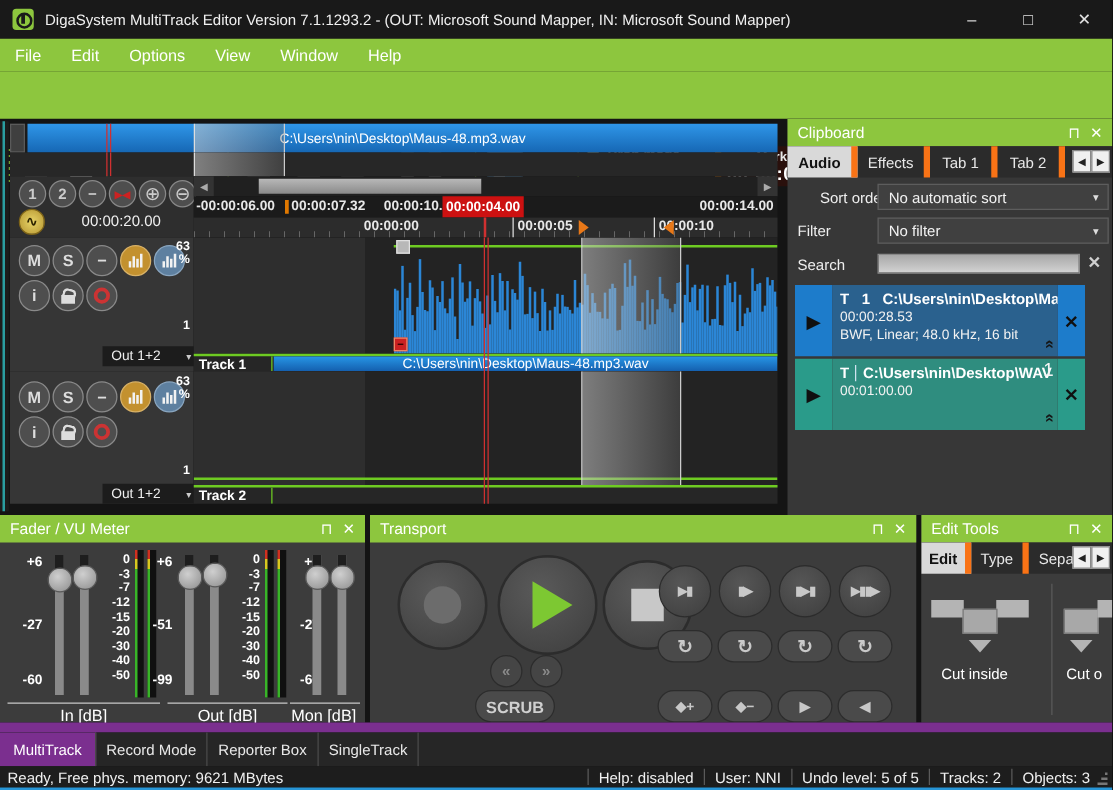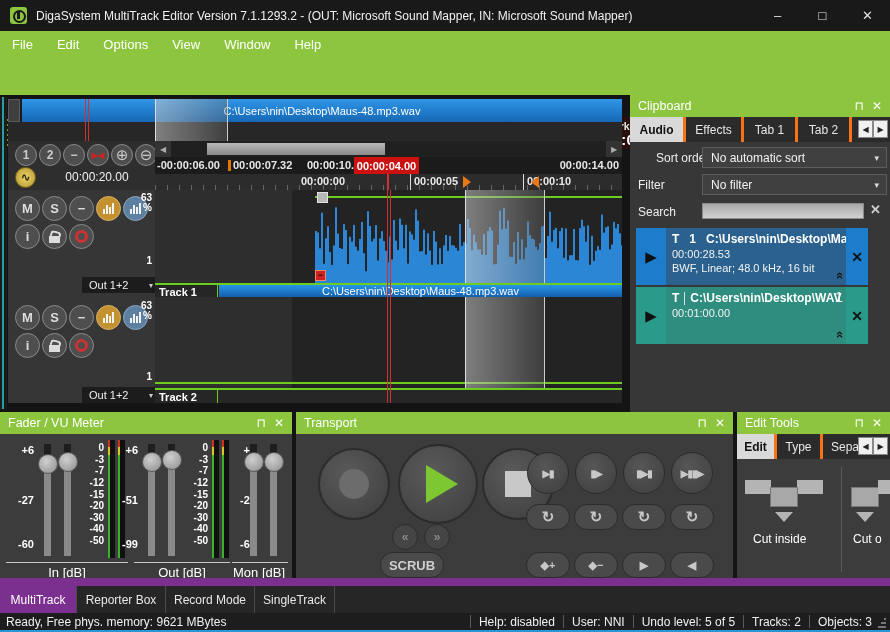--- a/index.html
+++ b/index.html
@@ -100,21 +100,21 @@
   .greenv{position:absolute;left:62px;top:0;width:1px;height:100%;background:#6ecb22;}
   .cliptitle{position:absolute;left:64px;top:0;right:0;height:100%;background:linear-gradient(#2796e6,#145fae);color:#fff;font-size:11px;display:flex;align-items:center;justify-content:center;white-space:nowrap;}
   .wfhandle{left:162px;top:2px;width:11px;height:11px;background:#b8b8b8;border:1px solid #e0e0e0;box-sizing:border-box;}
   .clipstart{left:160px;top:80px;width:11px;height:11px;background:#cc2222;border:1px solid #e86;box-sizing:border-box;color:#200;font-size:9px;font-weight:bold;display:flex;align-items:center;justify-content:center;line-height:9px;}
 
   
   .panel-title{height:22px;background:#8dc63e;display:flex;align-items:center;color:#fff;font-size:12.5px;padding-left:8px;box-sizing:border-box;}
   .pt-ctl{margin-left:auto;display:flex;gap:8px;padding-right:8px;color:#fff;font-size:12px;}
   .cb{left:630px;top:95px;width:260px;height:317px;background:#373737;}
   .tabsrow{position:absolute;left:0;top:22px;width:100%;height:25px;background:#2b2b2b;display:flex;}
-  .tab{height:25px;display:flex;align-items:center;justify-content:center;color:#e8e8e8;font-size:12px;border-right:3px solid #f97316;box-sizing:border-box;}
+  .tab{height:25px;display:flex;align-items:center;justify-content:center;color:#e8e8e8;font-size:12px;border-right:5px solid #f97316;box-sizing:border-box;}
   .tab.active{background:#d9d9d9;color:#111;font-weight:bold;}
   .tabscroll{position:absolute;top:3px;right:2px;display:flex;}
   .tabscroll .b{width:15px;height:18px;background:#f0f0f0;border:1px solid #888;box-sizing:border-box;color:#222;font-size:8px;display:flex;align-items:center;justify-content:center;}
   .formlab{position:absolute;left:8px;font-size:12px;color:#eee;}
   .dd{position:absolute;left:72px;width:185px;height:21px;background:#404040;border:1px solid #5d5d5d;box-sizing:border-box;color:#f2f2f2;font-size:12px;display:flex;align-items:center;padding-left:8px;}
   .dd .car{margin-left:auto;margin-right:7px;font-size:9px;color:#ddd;}
   .searchin{position:absolute;left:72px;width:162px;height:16px;background:linear-gradient(#a8a8a8,#d2d2d2);border:1px solid #8a8a8a;box-sizing:border-box;font-family:inherit;font-size:11px;color:#222;padding:0 3px;outline:none;}
   .clipitem{position:absolute;left:6px;width:232px;height:57px;display:flex;}
   .ci-play{width:30px;display:flex;align-items:center;justify-content:center;color:#101010;font-size:15px;}
   .ci-mid{flex:1;position:relative;padding:3px 2px 0 6px;box-sizing:border-box;overflow:hidden;}
@@ -325,21 +325,21 @@
   <div class="abs tl-info">
     <span style="left:2px;">-00:00:06.00</span>
     <span style="left:73px;top:3px;width:3px;height:11px;background:#e07800;"></span>
     <span style="left:78px;">00:00:07.32</span>
     <span style="left:152px;">00:00:10.71</span>
     <div class="redbox">00:00:04.00</div>
     <span style="right:3px;">00:00:14.00</span>
   </div>
 
   <div class="abs tl-scale">
-    <span style="left:146px;">00:00:00</span>
+    <span style="left:136px;">00:00:00</span>
     <div class="vline" style="left:255px;"></div>
     <span style="left:259px;">00:00:05</span>
     <div class="abs tri-r" style="left:308px;top:2px;"></div>
     <div class="vline" style="left:368px;"></div>
     <span style="left:372px;">00:00:10</span>
     <div class="abs tri-l" style="left:376px;top:2px;"></div>
     <div class="abs" style="left:232px;top:0;width:2px;height:16px;background:#d03030;"></div>
   </div>
 
   <div class="abs thdr" style="top:190px;height:107px;">
@@ -825,22 +825,22 @@
         <div class="r" style="left:27px;top:6px;width:26px;height:14px;"></div>
         <div class="tri" style="left:5px;top:38px;"></div>
       </div>
       <div class="toollab" style="left:2px;top:58px;">Cut o</div>
     </div>
   </div>
 
   <div class="abs purple"></div>
   <div class="abs tabbar">
     <div class="btab active" style="width:77px;">MultiTrack</div>
+    <div class="btab" style="width:89px;">Record Mode</div>
     <div class="btab" style="width:89px;">Reporter Box</div>
-    <div class="btab" style="width:89px;">Record Mode</div>
     <div class="btab" style="width:80px;">SingleTrack</div>
   </div>
 
   <div class="abs statusbar">
     <span style="margin-left:6px;">Ready, Free phys. memory: 9621 MBytes</span>
     <span style="margin-left:auto;" class="st-seg">
       <span class="st-div"></span>
         <span>Help: disabled</span>
       <span class="st-div"></span>
         <span>User: NNI</span>

